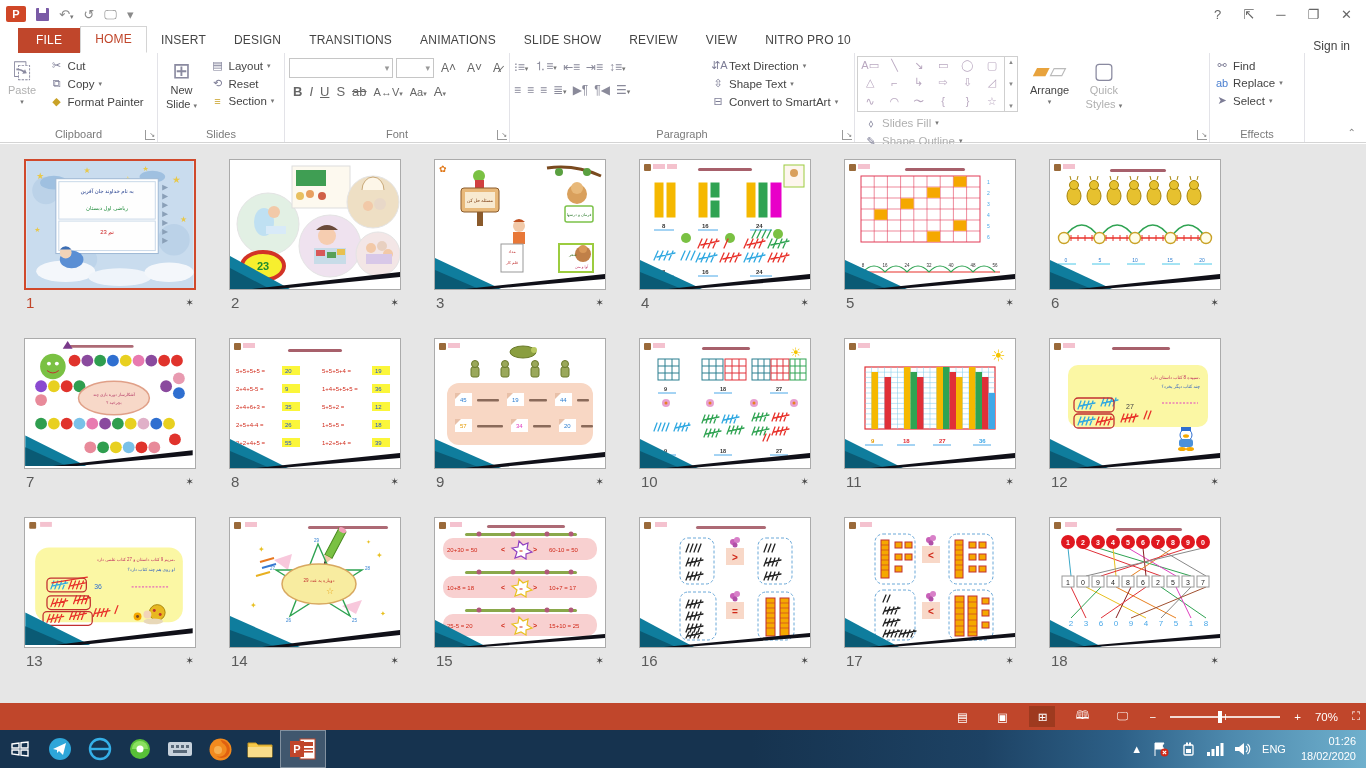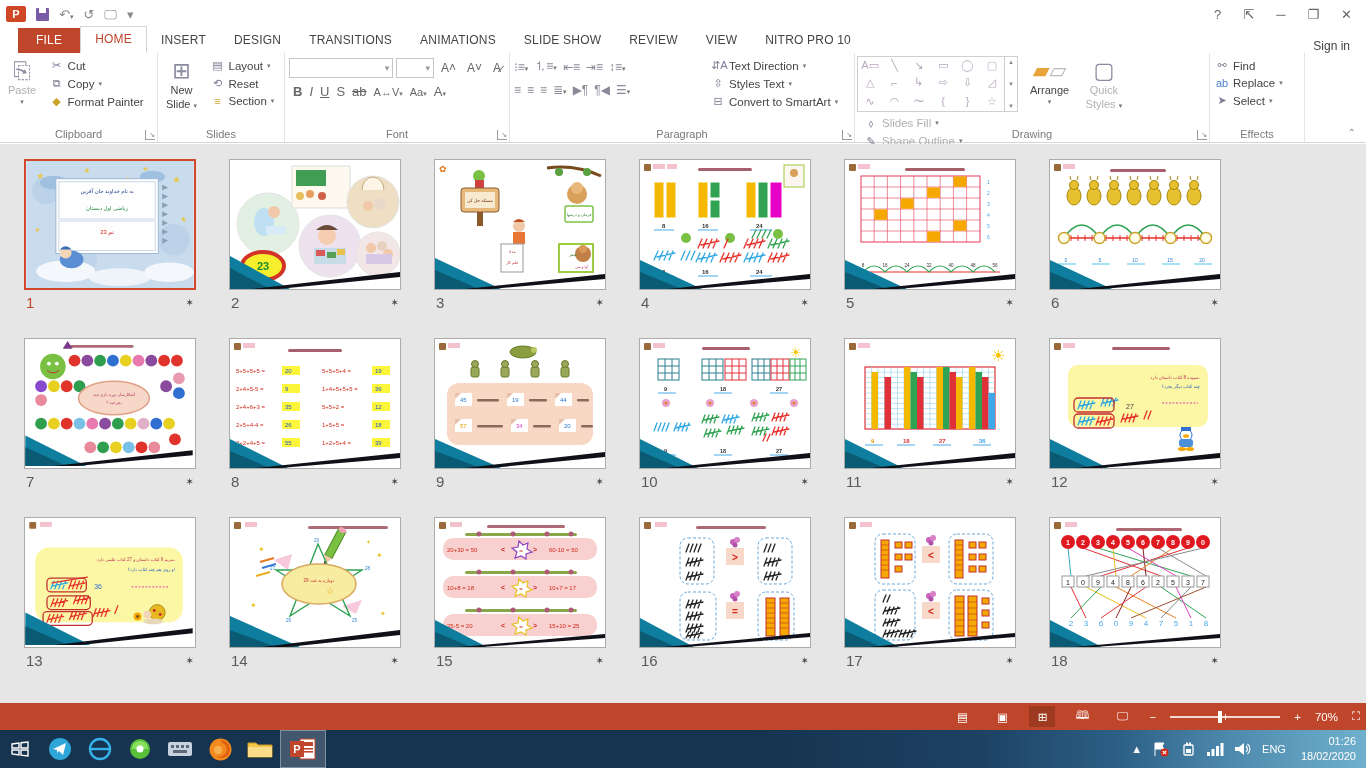--- a/index.html
+++ b/index.html
@@ -192,21 +192,21 @@
       </div>
     </div>
     <div class="smallcol" style="padding-left:6px">
       <span class="sbtn">
           <span class="si">⇵A</span>
           <span>Text Direction</span>
           <span class="caret">▾</span>
         </span>
       <span class="sbtn">
           <span class="si">⇳</span>
-          <span>Styles Text</span>
+          <span>Shape Text</span>
           <span class="caret">▾</span>
         </span>
       <span class="sbtn">
           <span class="si">⊟</span>
           <span>Convert to SmartArt</span>
           <span class="caret">▾</span>
         </span>
     </div>
     <span class="glabel">Paragraph</span>
     <span class="launcher">↘</span>
@@ -258,21 +258,20 @@
           <span class="si">✎</span>
           <span>Shape Outline</span>
           <span class="caret">▾</span>
         </span>
       <span class="sbtn dim">
           <span class="si">❏</span>
           <span>Shape Effects</span>
           <span class="caret">▾</span>
         </span>
     </span>
-    <span class="glabel">Drawing</span>
     <span class="launcher">↘</span>
   </div>
 
   <div class="group" style="left:1210px;width:95px;border-right:1px solid #E3E3E8">
     <span class="smallcol">
       <span class="sbtn">
           <span class="si">⚯</span>
           <span>Find</span>
         </span>
       <span class="sbtn">

